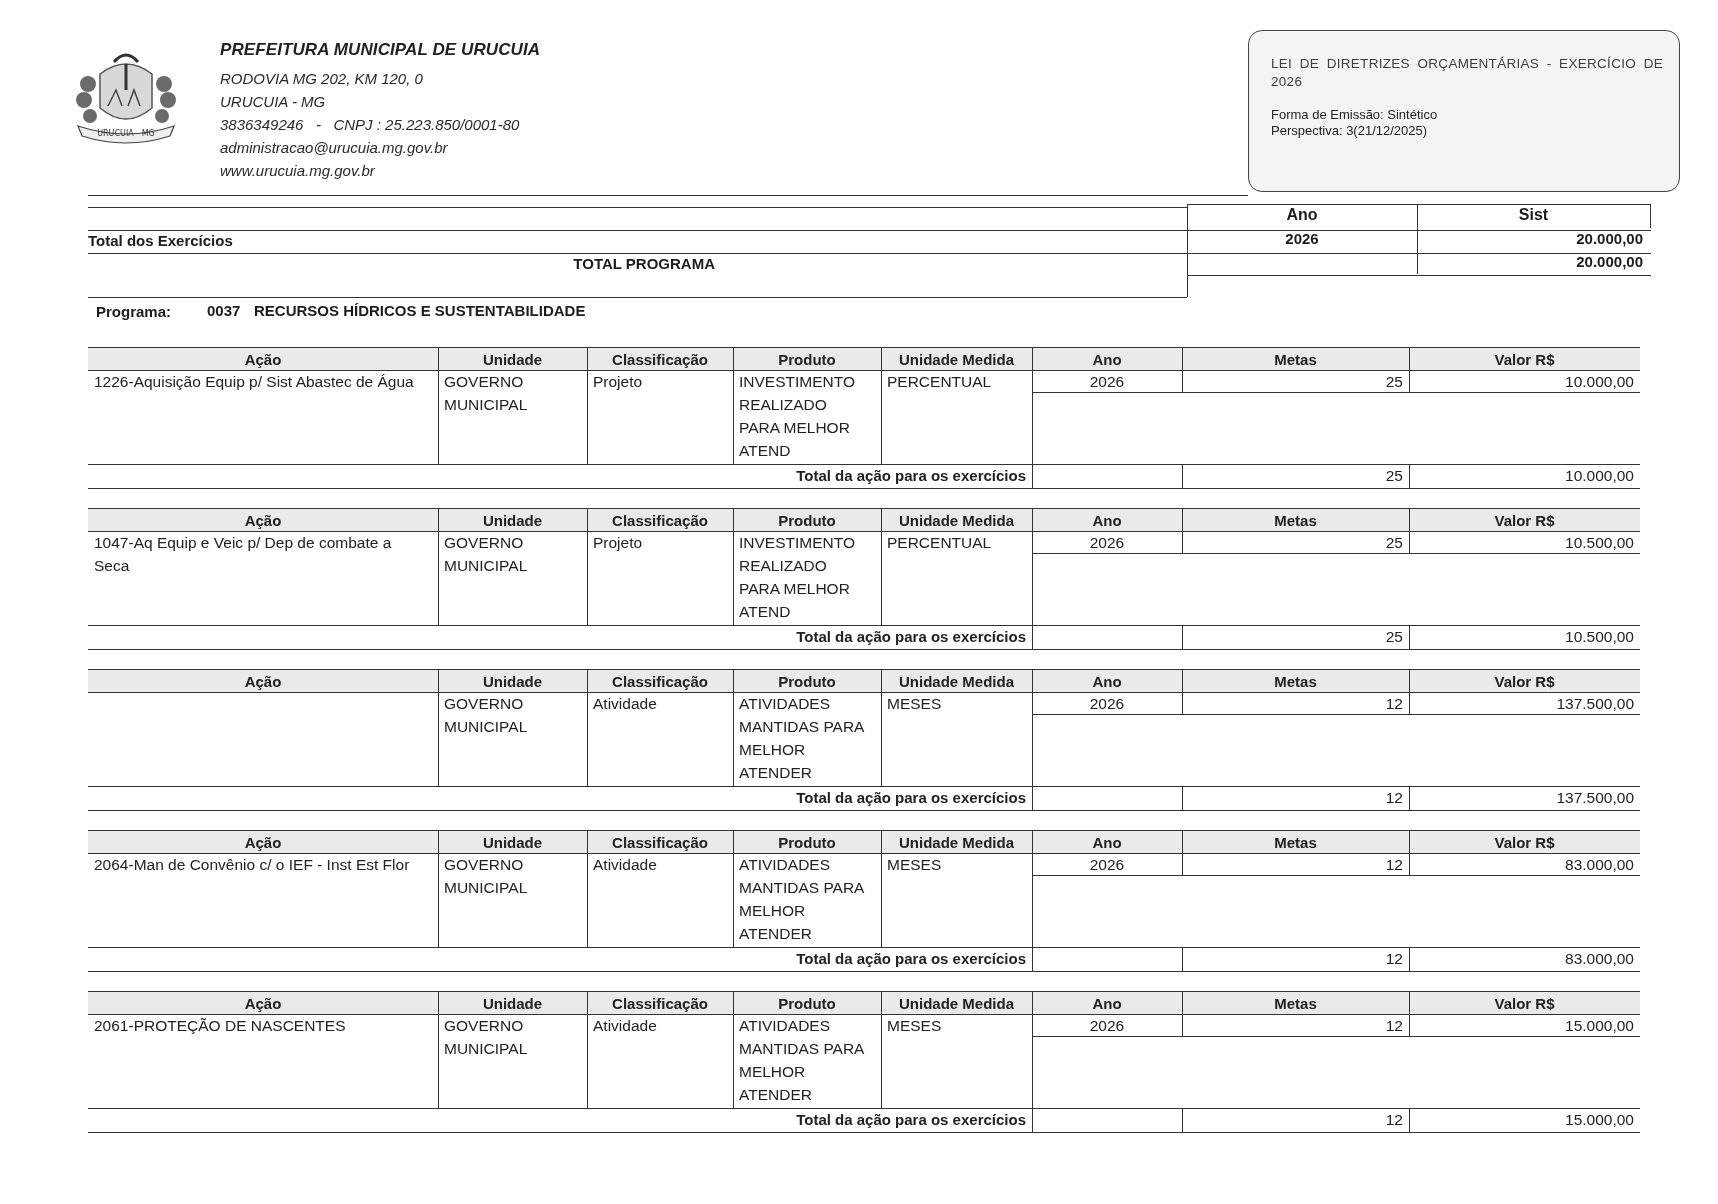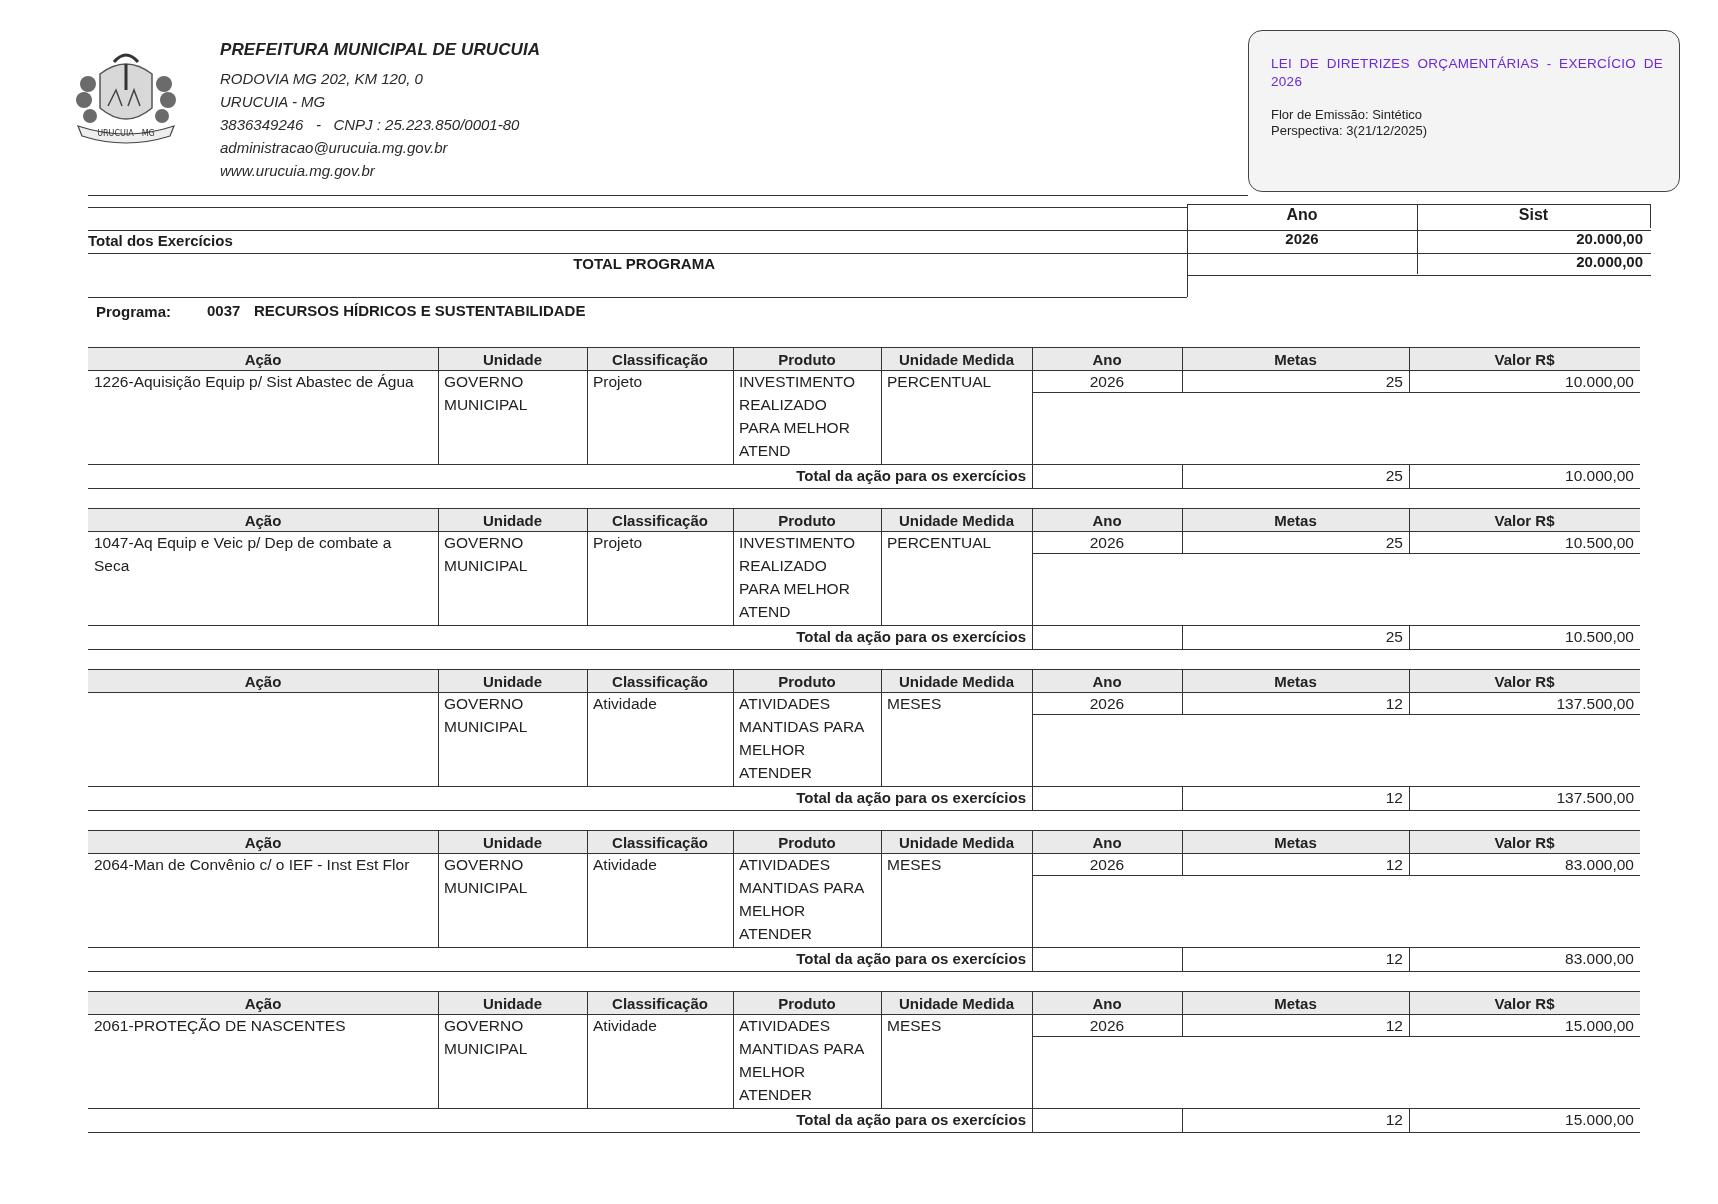--- a/index.html
+++ b/index.html
@@ -6,21 +6,21 @@
   body { width:1718px; height:1204px; background:#ffffff; position:relative; overflow:hidden;
          font-family:"Liberation Sans", sans-serif; color:#1c1c1c; }
   .abs { position:absolute; }
   
   .logo { left:70px; top:46px; width:112px; height:98px; }
   .org { left:220px; top:40px; }
   .org-title { font-size:17px; font-weight:bold; font-style:italic; color:#222; margin-bottom:7px; letter-spacing:0.1px; }
   .org-line { font-size:15px; font-style:italic; color:#2a2a2a; height:23px; line-height:23px; }
   .doc-box { left:1248px; top:30px; width:432px; height:162px; border:1.6px solid #444; border-radius:14px;
              background:#f4f4f4; box-sizing:border-box; padding:24px 16px 0 22px; }
-  .doc-box .l1 { font-size:13.5px; letter-spacing:0.3px; line-height:18px; color:#6d28d9; text-align:justify; }
+  .doc-box .l1 { font-size:13.5px; letter-spacing:0.3px; line-height:18px; color:#404040; text-align:justify; }
   .doc-box .gap { height:16px; }
   .doc-box .l3 { font-size:13px; line-height:16px; color:#222; }
   .hr { height:0; border-top:1.4px solid #333; }
   .vr { width:0; border-left:1.4px solid #333; }
   .bold { font-weight:bold; }
   .txt15 { font-size:15px; }
   .txt16 { font-size:16px; }
   
   .block { left:88px; width:1552px; height:145px; }
   .block .hdrbg { position:absolute; left:0; top:0; height:22px; background:#eaeaea; }
@@ -60,21 +60,21 @@
   <div class="org-line">RODOVIA MG 202, KM 120, 0</div>
   <div class="org-line">URUCUIA - MG</div>
   <div class="org-line" style="white-space:pre;">3836349246   -   CNPJ : 25.223.850/0001-80</div>
   <div class="org-line">administracao@urucuia.mg.gov.br</div>
   <div class="org-line">www.urucuia.mg.gov.br</div>
 </div>
 
 <div class="abs doc-box">
   <div class="l1">LEI DE DIRETRIZES ORÇAMENTÁRIAS - EXERCÍCIO DE 2026</div>
   <div class="gap"></div>
-  <div class="l3">Flor de Emissão: Sintético</div>
+  <div class="l3">Forma de Emissão: Sintético</div>
   <div class="l3">Perspectiva: 3(21/12/2025)</div>
 </div>
 
 <div class="abs hr" style="left:88px; top:195px; width:1160px;"></div>
 <div class="abs hr" style="left:88px; top:207px; width:1099px;"></div>
 <div class="abs hr" style="left:1187px; top:204px; width:464px;"></div>
 <div class="abs vr" style="left:1187px; top:204px; height:93px;"></div>
 <div class="abs vr" style="left:1417px; top:204px; height:70px;"></div>
 <div class="abs vr" style="left:1650px; top:204px; height:24px;"></div>
 <div class="abs bold txt16" style="left:1187px; top:206px; width:230px; text-align:center;">Ano</div>

